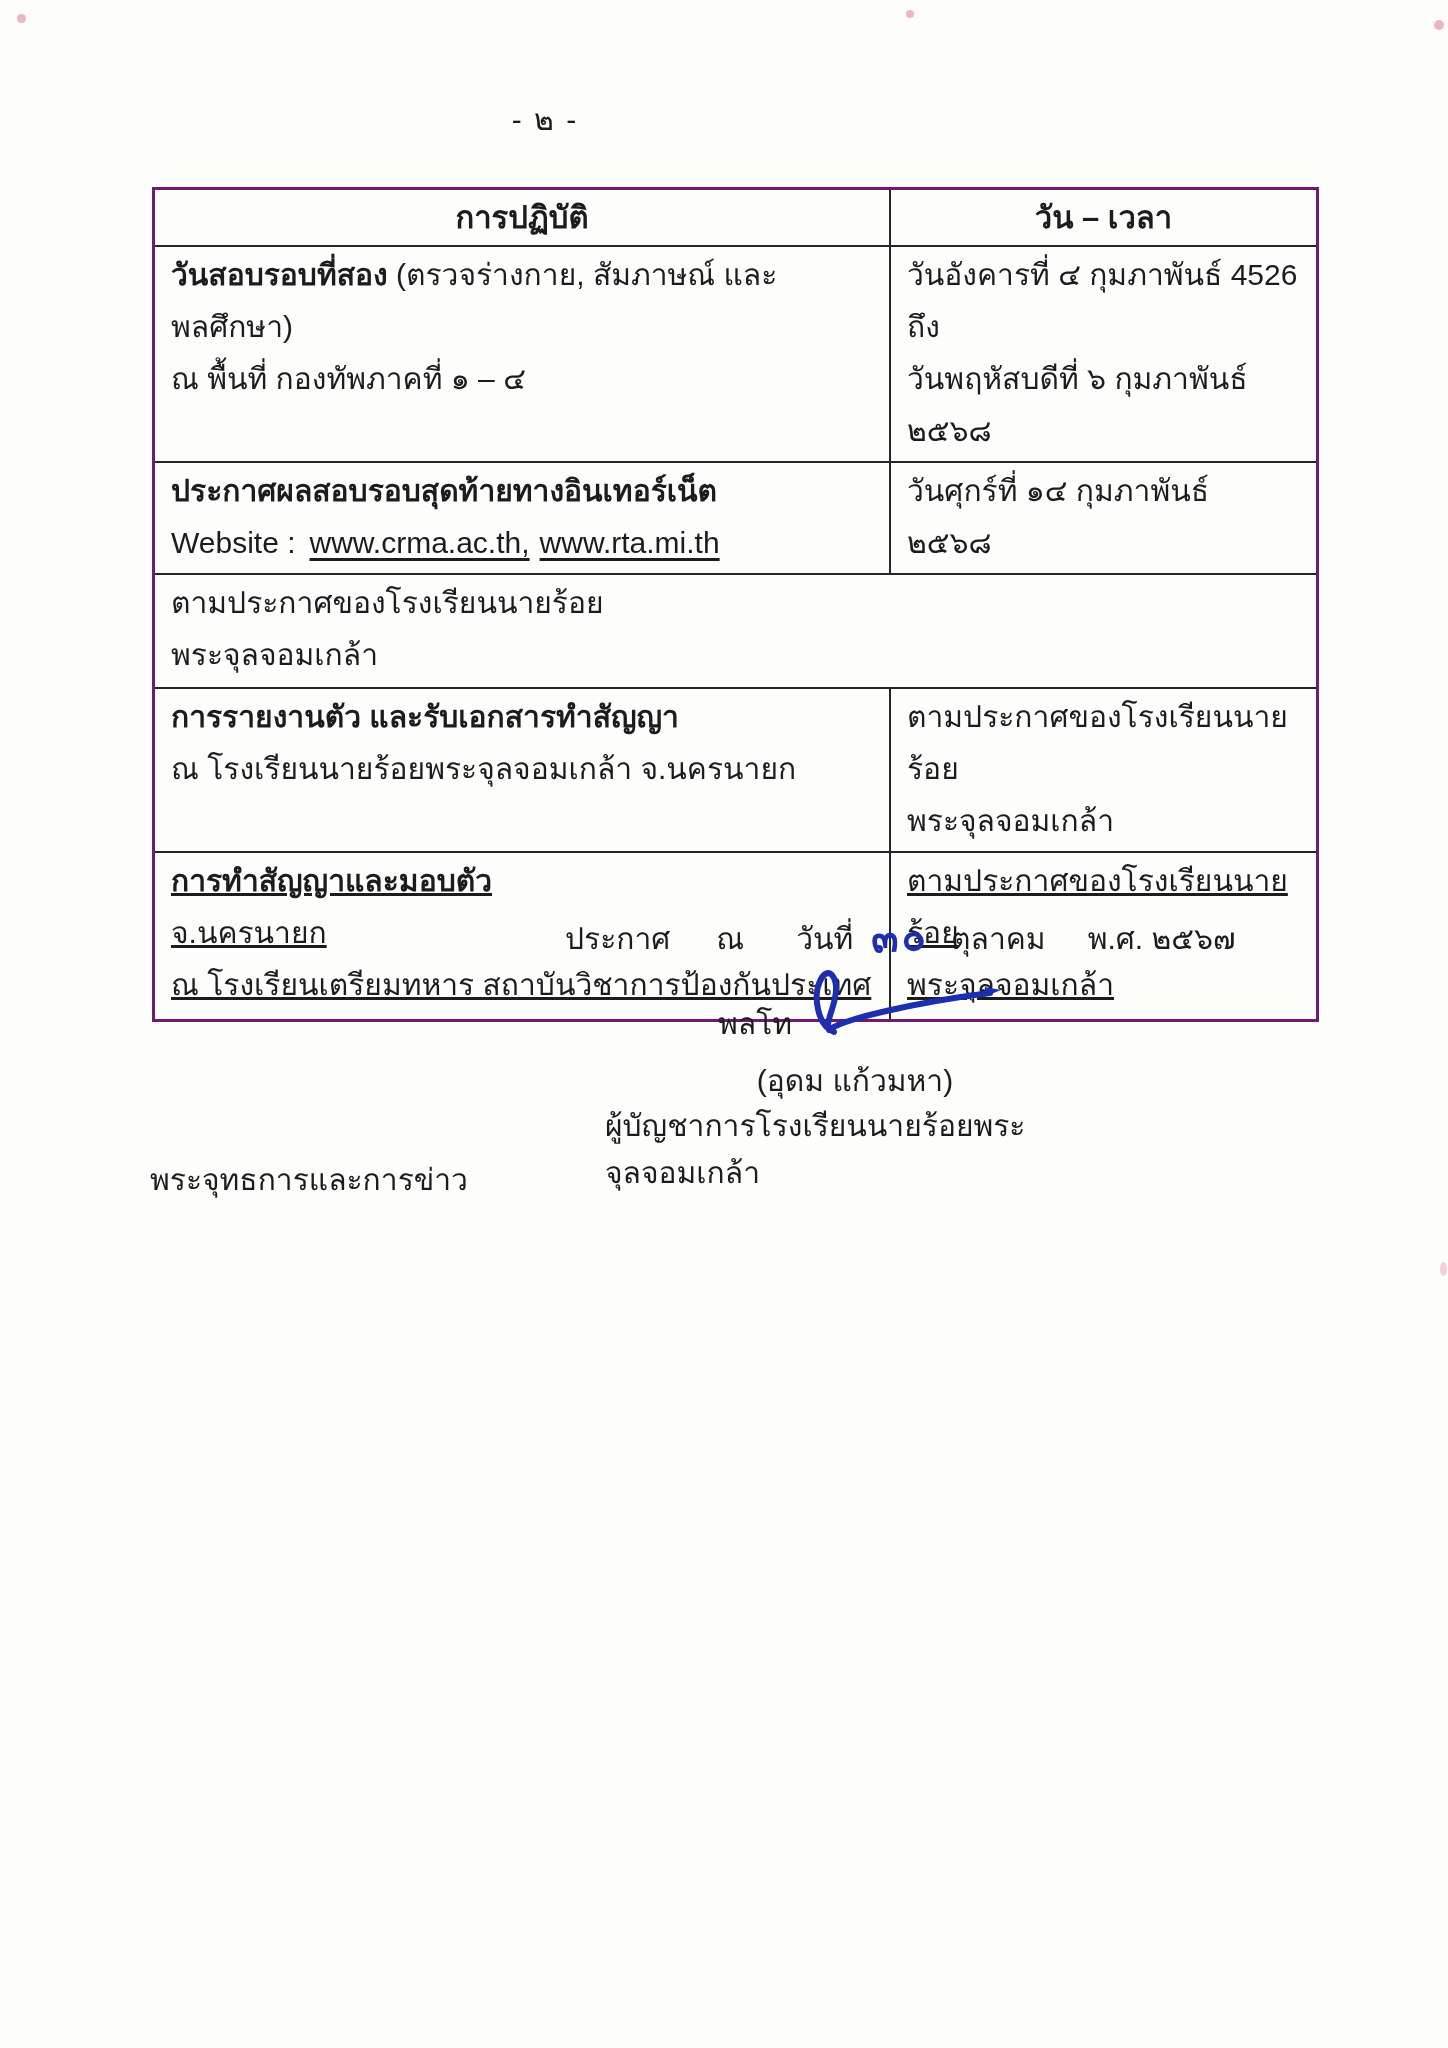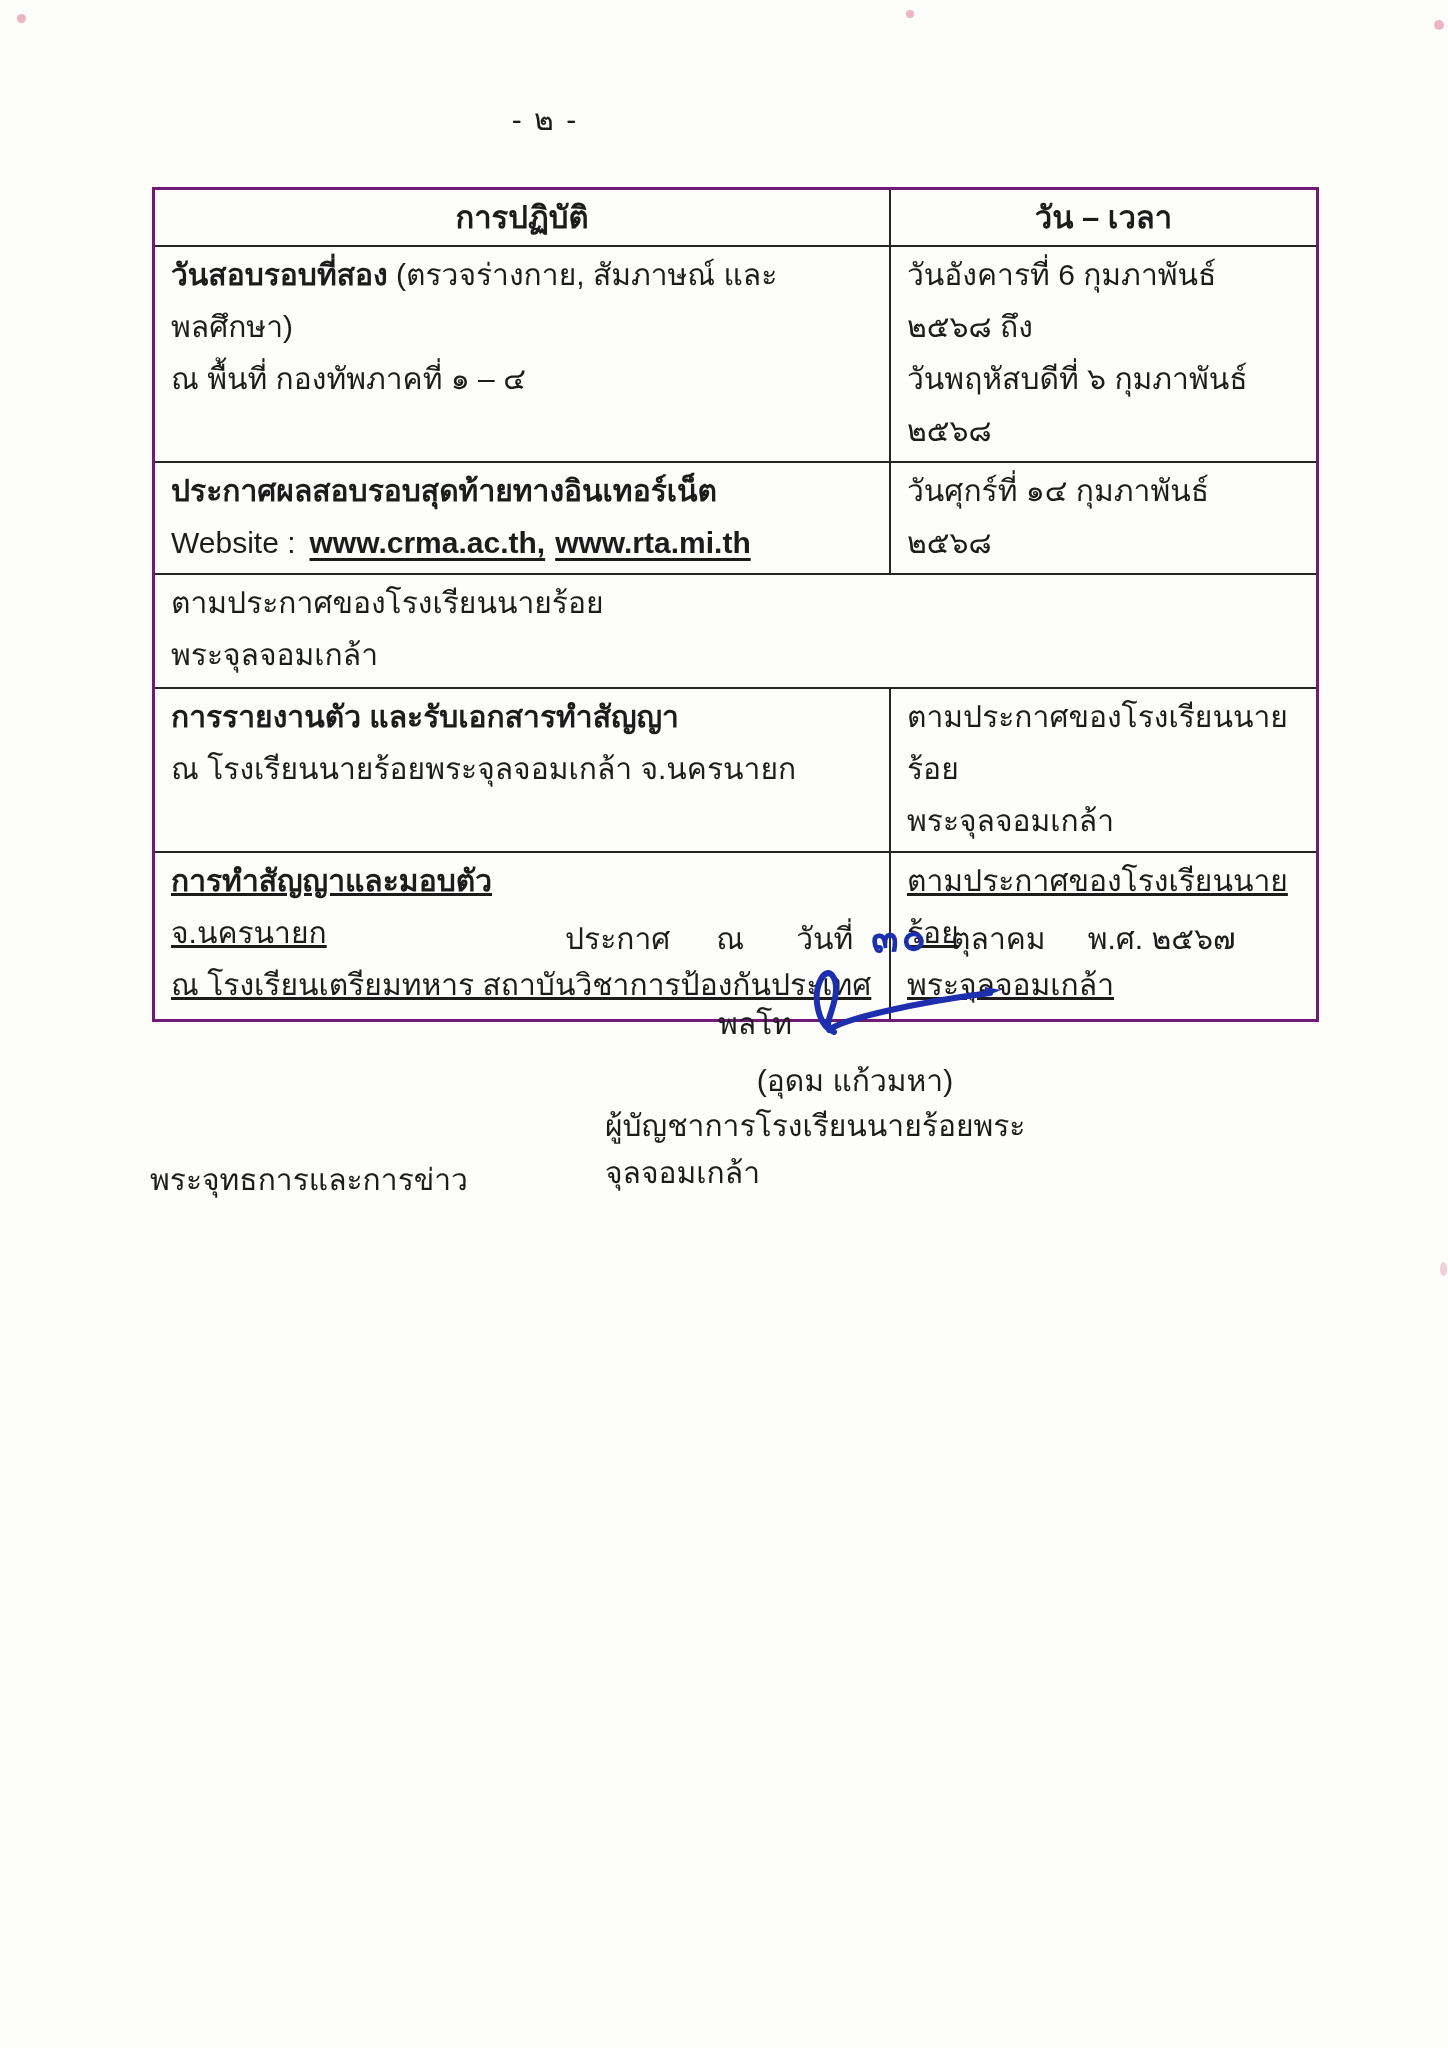--- a/index.html
+++ b/index.html
@@ -39,21 +39,21 @@
     text-align: center;
     line-height: 51px;
     padding-top: 2px; padding-bottom: 2px;
   }
   .row-1 .cell { min-height: 106px; }
   .row-2 .cell { min-height: 104px; }
   .row-3 .cell { min-height: 106px; }
   .row-4 .cell { min-height: 106px; }
   .row-5 .cell { min-height: 160px; }
   .b { font-weight: 700; }
-  .url { text-decoration: underline; text-underline-offset: 5px; font-weight: bold; }
+  .url { text-decoration: underline; text-underline-offset: 5px; }
   .ws-label { margin-right: 14px; }
   .url + .url { margin-left: 10px; }
   
   .issue-line {
     position: absolute;
     top: 903px; left: 565px;
     display: flex;
     align-items: baseline;
     font-size: 30px;
     white-space: nowrap;
@@ -114,21 +114,21 @@
       <div class="cell cell-left">การปฏิบัติ</div>
       <div class="cell">วัน – เวลา</div>
     </div>
 
     <div class="t-row row-1">
       <div class="cell cell-left">
         <div><span class="b">วันสอบรอบที่สอง</span> <span>(ตรวจร่างกาย, สัมภาษณ์ และพลศึกษา)</span></div>
         <div>ณ พื้นที่ กองทัพภาคที่ ๑ – ๔</div>
       </div>
       <div class="cell">
-        <div>วันอังคารที่ 6 กุมภาพันธ์ ๒๕๖๘ ถึง</div>
+        <div>วันอังคารที่ ๔ กุมภาพันธ์ 4526 ถึง</div>
         <div>วันพฤหัสบดีที่ ๖ กุมภาพันธ์ ๒๕๖๘</div>
       </div>
     </div>
 
     <div class="t-row row-2">
       <div class="cell cell-left">
         <div class="b">ประกาศผลสอบรอบสุดท้ายทางอินเทอร์เน็ต</div>
         <div><span class="ws-label">Website :</span><span class="url">www.crma.ac.th,</span><span class="url">www.rta.mi.th</span></div>
       </div>
       <div class="cell">

